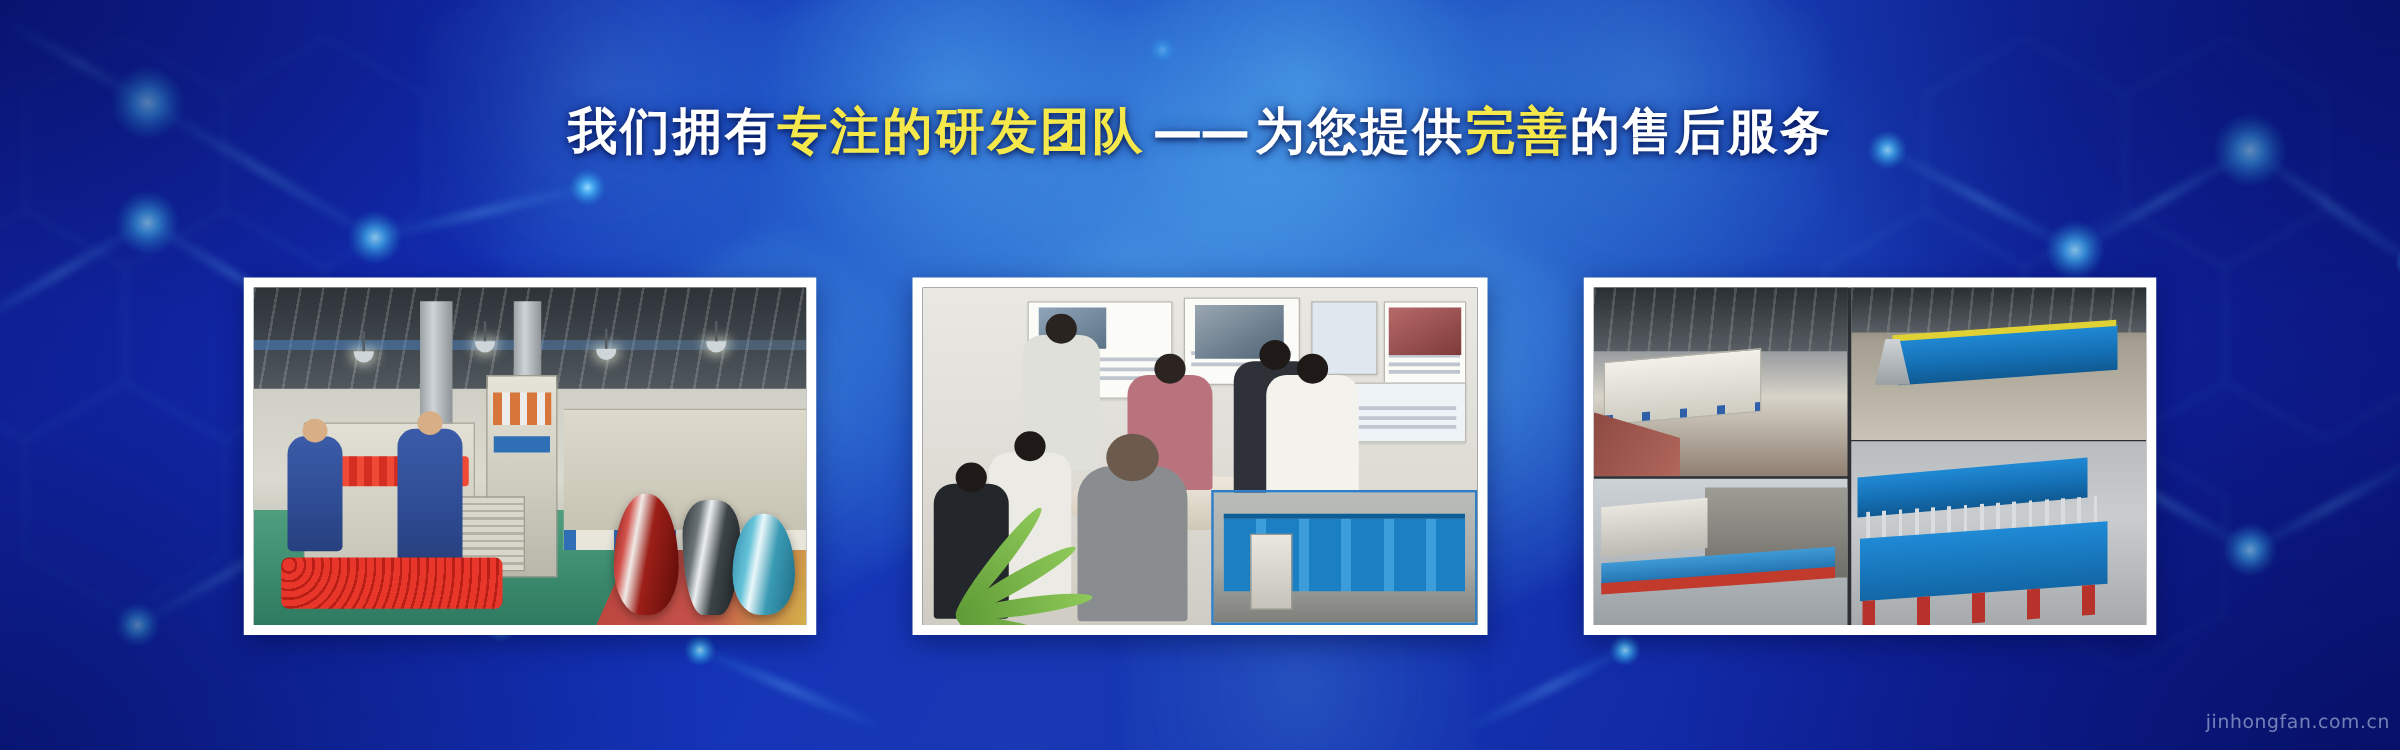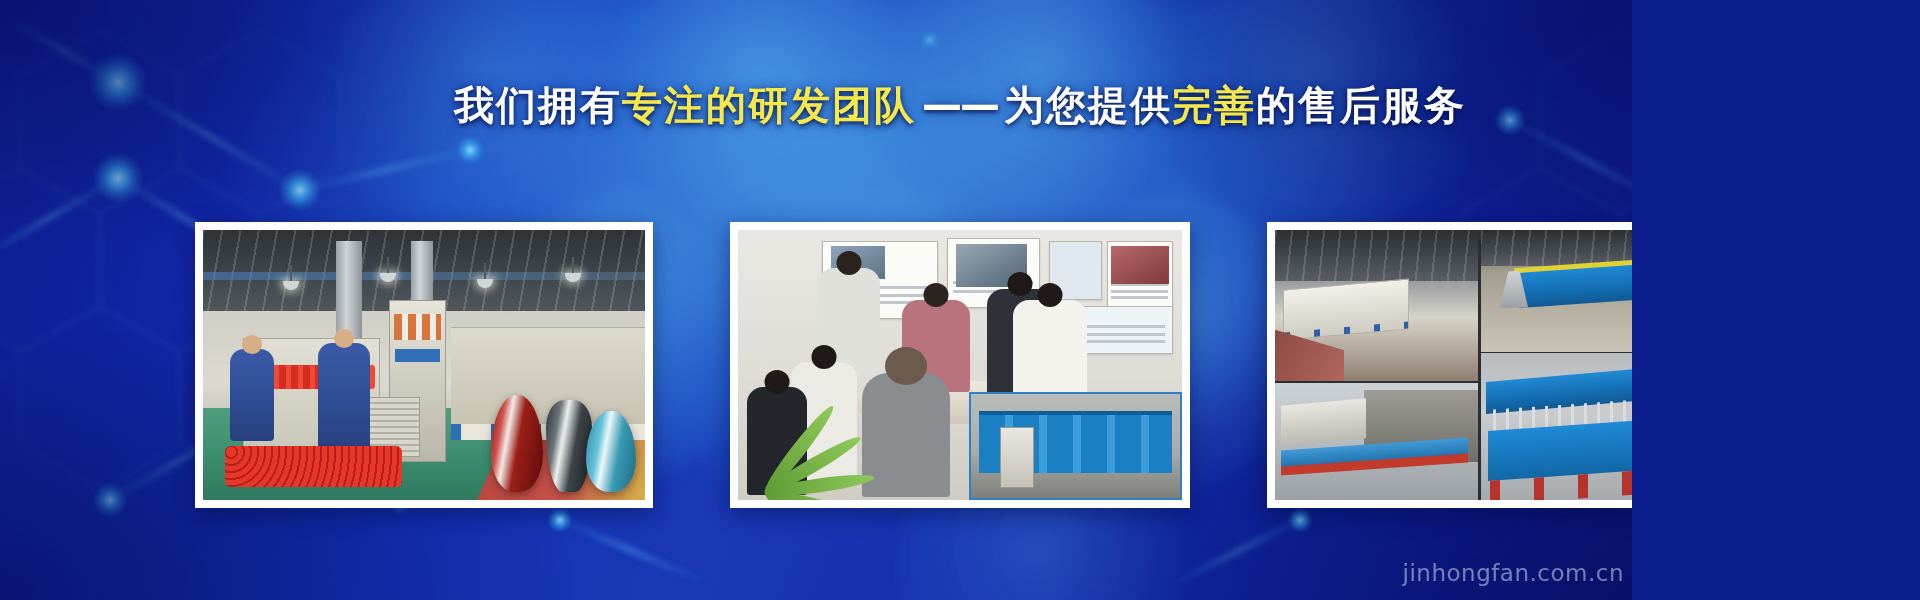--- a/index.html
+++ b/index.html
@@ -5,21 +5,21 @@
   * { margin:0; padding:0; box-sizing:border-box; }
   html,body { width:1920px; height:600px; overflow:hidden; }
   body {
     font-family:"DejaVu Sans","Liberation Sans",sans-serif;
     background:#0d1f8f;
   }
 
   
   #banner{
     position:relative;
-    width:1632px; height:600px;
+    width:1920px; height:600px;
     overflow:hidden;
     background:
       radial-gradient(ellipse 900px 520px at 52% 22%, rgba(70,160,235,.55) 0%, rgba(40,110,205,.28) 45%, rgba(20,50,160,0) 72%),
       linear-gradient(115deg,#11219c 0%,#132bb0 18%,#1433b8 34%,#1838b4 50%,#1430ad 66%,#0f2099 84%,#0c1780 100%);
   }
 
   
   .bg-layer{position:absolute;inset:0;}
   .hex-svg{position:absolute;inset:0;width:1920px;height:600px;}
 
@@ -330,21 +330,21 @@
     background:linear-gradient(180deg,#9d9c95,#6f6e68);
   }
   .c3 .bl-shed{
     position:absolute;left:3%;top:16%;width:42%;height:34%;
     background:linear-gradient(180deg,#e8e6de,#bcbab2);transform:skewY(-5deg);
   }
 
   
   .watermark{
     position:absolute;right:8px;bottom:14px;
-    font-size:23px;letter-spacing:.5px;
+    font-size:15px;letter-spacing:.5px;
     color:rgba(215,228,250,.52);
     font-family:"DejaVu Sans","Liberation Sans",sans-serif;
     z-index:8;
     user-select:none;
   }
 </style>
 </head>
 <body>
 
 <div id="banner">

